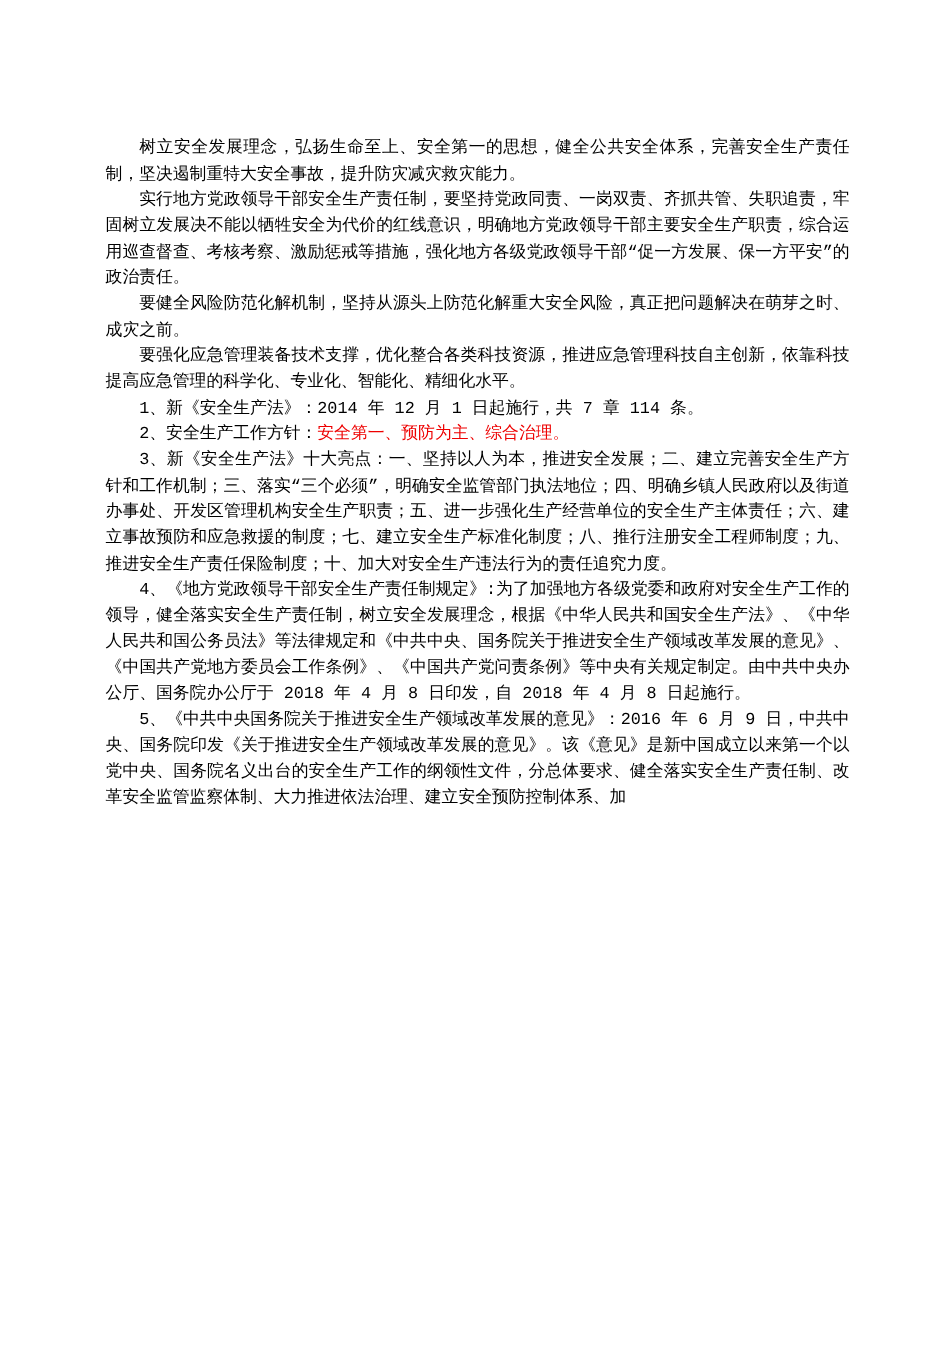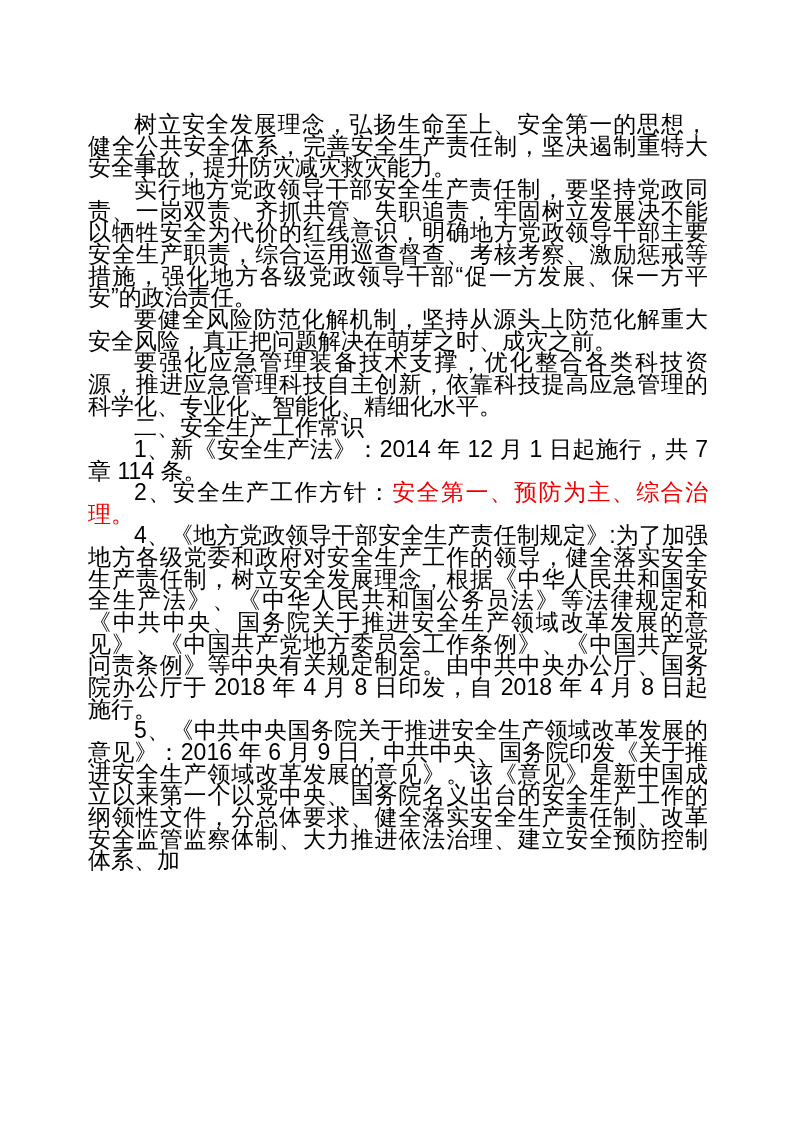--- a/index.html
+++ b/index.html
@@ -16,22 +16,22 @@
   }
   .doc-content {
     position: absolute;
     left: 88px;
     top: 114px;
     width: 620px;
   }
   p.para {
     margin: 0;
     padding: 0;
-    font-family: Liberation Sans, sans-serif;
-    font-size: 23px;
+    font-family: Liberation Mono, monospace;
+    font-size: 14px;
     line-height: 21.65px;
     color: #000000;
     text-align: justify;
     text-justify: inter-ideograph;
     letter-spacing: 0;
     word-break: break-all;
   }
   p.para.indent {
     text-indent: 2em;
   }
@@ -40,19 +40,19 @@
 </style>
 </head>
 <body>
 
 <div class="page">
   <div class="doc-content" style="color: rgb(0, 0, 0);">
       <p class="para indent"><span class="seg">树立安全发展理念，弘扬生命至上、安全第一的思想，健全公共安全体系，完善安全生产责任制，坚决遏制重特大安全事故，提升防灾减灾救灾能力。</span></p>
       <p class="para indent"><span class="seg">实行地方党政领导干部安全生产责任制，要坚持党政同责、一岗双责、齐抓共管、失职追责，牢固树立发展决不能以牺牲安全为代价的红线意识，明确地方党政领导干部主要安全生产职责，综合运用巡查督查、考核考察、激励惩戒等措施，强化地方各级党政领导干部“促一方发展、保一方平安”的政治责任。</span></p>
       <p class="para indent"><span class="seg">要健全风险防范化解机制，坚持从源头上防范化解重大安全风险，真正把问题解决在萌芽之时、成灾之前。</span></p>
       <p class="para indent"><span class="seg">要强化应急管理装备技术支撑，优化整合各类科技资源，推进应急管理科技自主创新，依靠科技提高应急管理的科学化、专业化、智能化、精细化水平。</span></p>
-      <p class="para indent"><span class="seg">二、安全生产工作常识</span></p>
       <p class="para indent"><span class="seg">1、新《安全生产法》：2014 年 12 月 1 日起施行，共 7 章 114 条。</span></p>
       <p class="para indent"><span class="seg">2、安全生产工作方针：</span><span class="seg red" style="color: rgb(238, 0, 0);">安全第一、预防为主、综合治理。</span></p>
+      <p class="para indent"><span class="seg">3、新《安全生产法》十大亮点：一、坚持以人为本，推进安全发展；二、建立完善安全生产方针和工作机制；三、落实“三个必须”，明确安全监管部门执法地位；四、明确乡镇人民政府以及街道办事处、开发区管理机构安全生产职责；五、进一步强化生产经营单位的安全生产主体责任；六、建立事故预防和应急救援的制度；七、建立安全生产标准化制度；八、推行注册安全工程师制度；九、推进安全生产责任保险制度；十、加大对安全生产违法行为的责任追究力度。</span></p>
       <p class="para indent"><span class="seg">4、《地方党政领导干部安全生产责任制规定》:为了加强地方各级党委和政府对安全生产工作的领导，健全落实安全生产责任制，树立安全发展理念，根据《中华人民共和国安全生产法》、《中华人民共和国公务员法》等法律规定和《中共中央、国务院关于推进安全生产领域改革发展的意见》、《中国共产党地方委员会工作条例》、《中国共产党问责条例》等中央有关规定制定。由中共中央办公厅、国务院办公厅于 2018 年 4 月 8 日印发，自 2018 年 4 月 8 日起施行。</span></p>
       <p class="para indent"><span class="seg">5、《中共中央国务院关于推进安全生产领域改革发展的意见》：2016 年 6 月 9 日，中共中央、国务院印发《关于推进安全生产领域改革发展的意见》。该《意见》是新中国成立以来第一个以党中央、国务院名义出台的安全生产工作的纲领性文件，分总体要求、健全落实安全生产责任制、改革安全监管监察体制、大力推进依法治理、建立安全预防控制体系、加</span></p>
     </div>
 </div>
 
 </body></html>

